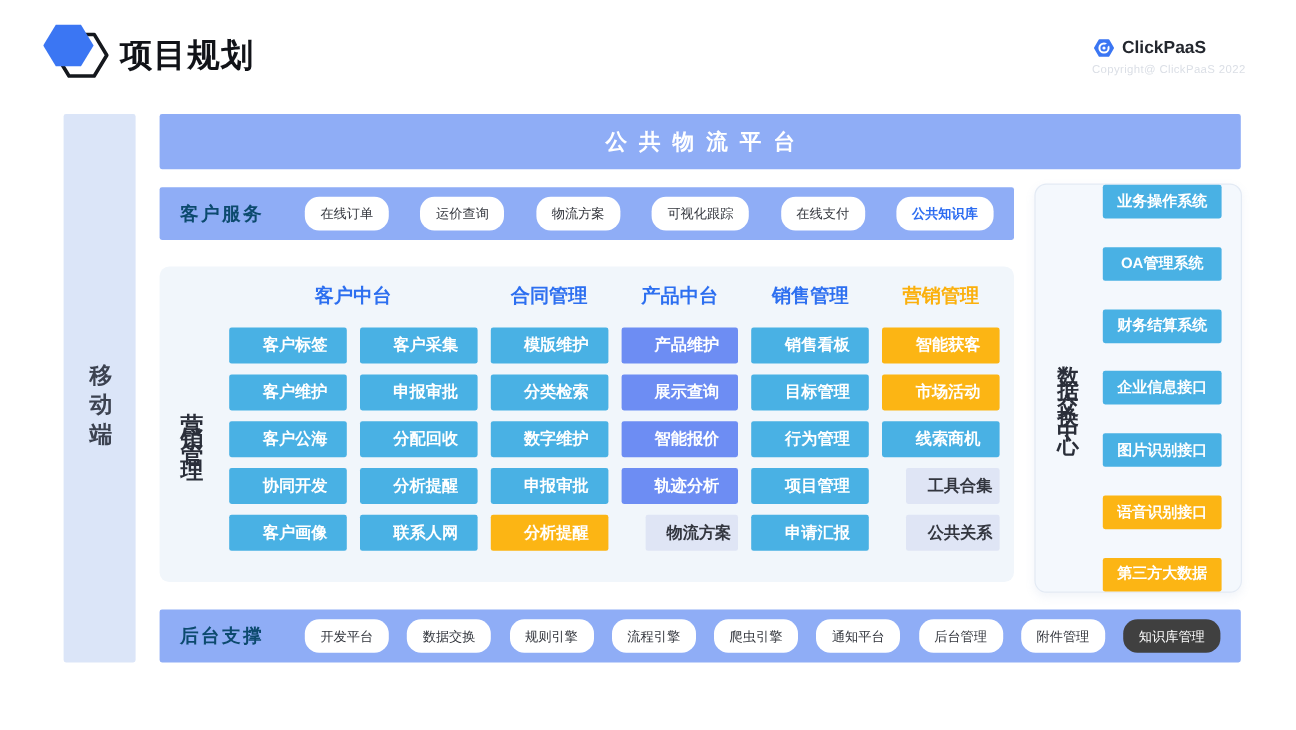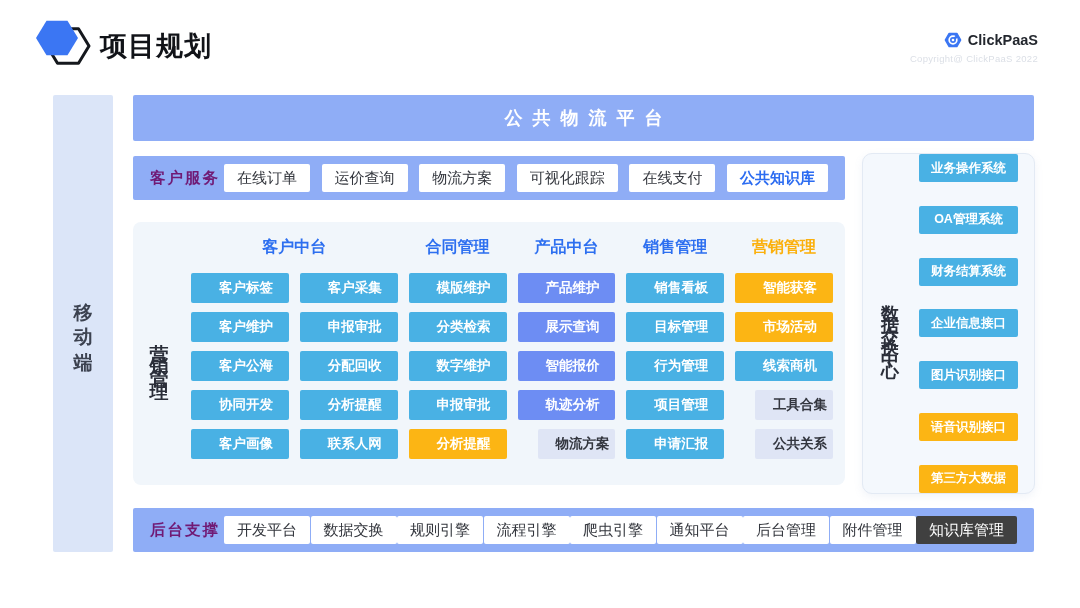--- a/index.html
+++ b/index.html
@@ -4,35 +4,35 @@
 <style>
   * { margin: 0; padding: 0; box-sizing: border-box; }
   html, body { background: #fff; }
   body { font-family: "Liberation Sans", "DejaVu Sans", sans-serif; }
   .page { position: relative; width: 1080px; height: 608px; background: #fff; overflow: hidden; }
 
   
   .hex-logo { position: absolute; left: 36px; top: 18px; width: 56px; height: 52px; }
   .page-title { position: absolute; left: 100px; top: 28px; font-size: 27px; font-weight: 800; color: #111318; letter-spacing: 1px; }
   .brand { position: absolute; right: 42px; top: 30px; text-align: right; }
-  .brand-row { display: flex; align-items: center; justify-content: flex-end; gap: 5px; }
+  .brand-row { display: flex; align-items: center; justify-content: flex-start; gap: 5px; }
   .brand-name { font-size: 14.5px; font-weight: 700; color: #23272e; }
   .brand-copy { margin-top: 3px; font-size: 9.5px; color: #dbdfe6; letter-spacing: .3px; }
 
   
   .banner { position: absolute; left: 133px; top: 95px; width: 901px; height: 46px; background: #8fadf6;
             border-radius: 2px; color: #fff; font-weight: 700; font-size: 18px; letter-spacing: 10px;
             display: flex; align-items: center; justify-content: center; padding-left: 10px; }
   .hbar { position: absolute; background: #8fadf6; border-radius: 2px; display: flex; align-items: center; padding: 0 17px; }
   .cs-bar { left: 133px; top: 156px; width: 712px; height: 44px; }
   .bs-bar { left: 133px; top: 508px; width: 901px; height: 44px; }
-  .bar-label { color: #701a75; font-weight: 700; font-size: 15.5px; letter-spacing: 2px; flex: 0 0 auto; margin-right: 4px; }
+  .bar-label { color: #0c4a6e; font-weight: 700; font-size: 15.5px; letter-spacing: 2px; flex: 0 0 auto; margin-right: 34px; }
   .bar-items { flex: 1; display: flex; align-items: center; justify-content: space-between; }
-  .chip { height: 28px; padding: 0 13px; background: #fff; border-radius: 2px; border: none;
-          font-family: inherit; font-size: 15px; color: #33363d; display: inline-flex; align-items: center;
+  .chip { height: 28px; padding: 0 13px; background: #fff; border-radius: 12px; border: none;
+          font-family: inherit; font-size: 11px; color: #33363d; display: inline-flex; align-items: center;
           justify-content: center; cursor: pointer; white-space: nowrap; }
   .chip.s-link { color: #2c6cf1; font-weight: 700; }
   .chip.s-cyan { background: #404040; color: #fff; }
 
   
   .mobile-bar { position: absolute; left: 53px; top: 95px; width: 60px; height: 457px; background: #dbe5f8;
                 border-radius: 2px; display: flex; align-items: center; justify-content: center;
                 writing-mode: vertical-lr; font-size: 19px; font-weight: 700; color: #3c4250; letter-spacing: 24px; }
 
   

